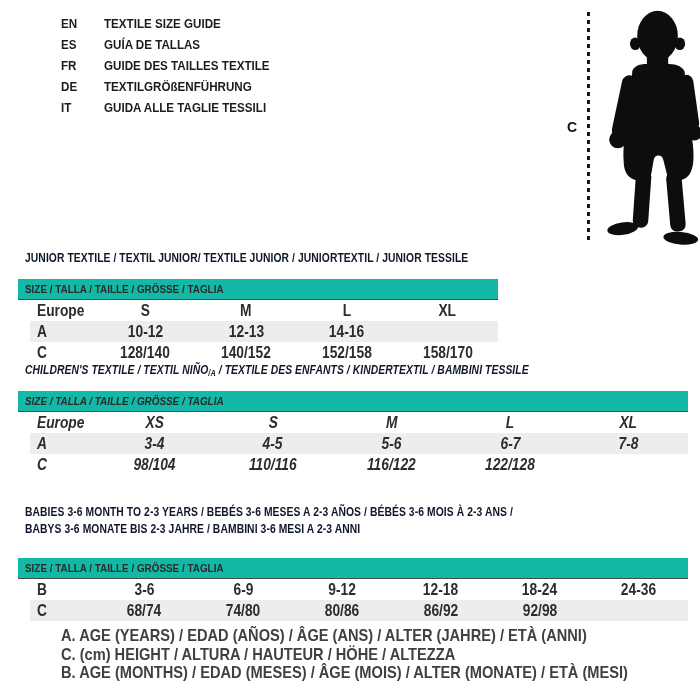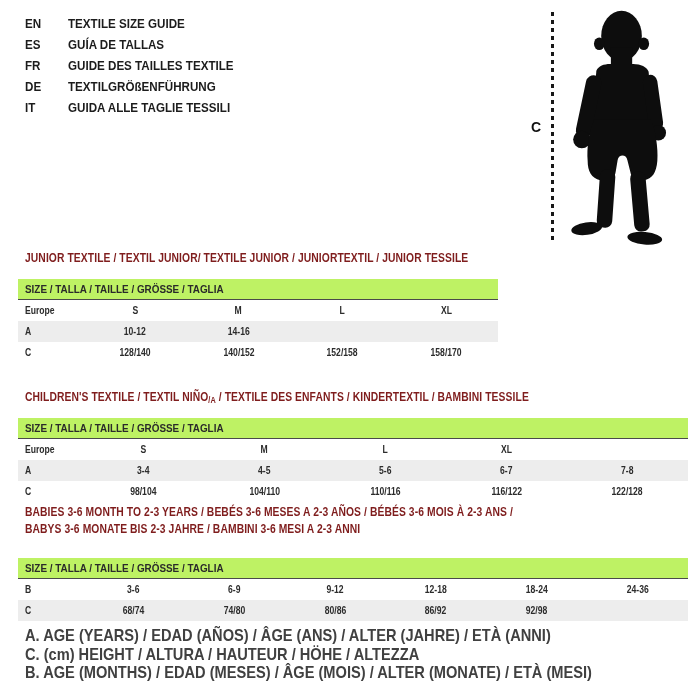--- a/index.html
+++ b/index.html
@@ -2,57 +2,57 @@
 <html><head>
 <meta charset="utf-8">
 <style>
   html,body { margin:0; padding:0; }
   body {
     width:700px; height:700px; position:relative; overflow:hidden;
     background:#ffffff; color:#222;
     font-family:"Liberation Sans", sans-serif;
     -webkit-font-smoothing:antialiased;
   }
-  .abs { position:absolute; }
+  .abs { position:absolute;margin-left:36px; }
   
   .cond  { display:inline-block; transform:scaleX(0.86); transform-origin:0 50%; white-space:nowrap; }
   .condc { display:inline-block; transform:scaleX(0.86); transform-origin:50% 50%; white-space:nowrap; }
 
   
   #langs { left:25px; top:13px; }
   .lang-row { display:flex; height:21px; align-items:center; font-weight:700; font-size:13.5px; color:#1c1c1c; }
   .lang-code { width:43px; flex:0 0 43px; }
 
   
   #measure-line {
     left:551px; top:12px; width:3px; height:231px;
     background:repeating-linear-gradient(to bottom, #171717 0px, #171717 4px, transparent 4px, transparent 8px);
   }
   #measure-label { left:531px; top:119px; font-weight:700; font-size:14px; color:#111; }
   #baby { left:559px; top:5px; }
 
   
   .section { position:absolute; left:18px; }
   #sec-junior   { top:250px; width:480px; }
-  #sec-children { top:389px; width:670px; }
+  #sec-children { top:362px; width:670px;font-style:italic; }
   #sec-babies   { top:504px; width:670px; }
-  .sec-title { font-weight:700; font-size:12px; line-height:16px; padding-left:7px; color:#7f1d1d; letter-spacing:0.1px; }
+  .sec-title { font-weight:700; font-size:12px; line-height:16px; padding-left:7px; color:#0f172a; letter-spacing:0.1px; }
   .sec-title.two-line { line-height:17px; }
   .sub { font-size:8.5px; vertical-align:-2px; }
 
   .size-table { margin-top:13px; }
   #sec-children .size-table { margin-top:10px; }
   #sec-babies  .size-table { margin-top:20px; }
 
   .thead {
-    background:#bef264; border-bottom:1px solid #4a4a4a;
+    background:#14b8a6; border-bottom:1px solid #4a4a4a;
     height:20px; line-height:20px; padding-left:7px;
     font-size:11.5px; font-weight:700; color:#2a2a2a;
   }
-  .trow { display:grid; height:21px; line-height:21px; font-size:10px; font-weight:700; color:#2c2c2c; }
+  .trow { display:grid; height:21px; line-height:21px; font-size:16px; font-weight:700; color:#2c2c2c;margin-left:12px; }
   .trow.alt { background:#ededed; }
   .cols4 { grid-template-columns:65px repeat(4,1fr); }
   .cols5 { grid-template-columns:65px repeat(5,1fr); }
   .cols6 { grid-template-columns:65px repeat(6,1fr); }
   .tlabel { padding-left:7px; text-align:left; }
   .tcell  { text-align:center; }
 
   
   #footnotes { left:25px; top:627px; }
   .fn { height:18.5px; line-height:18.5px; font-weight:700; font-size:17px; color:#404040; }
@@ -120,57 +120,58 @@
     <div class="trow cols4">
       <span class="tlabel"><span class="cond">Europe</span></span>
       <span class="tcell"><span class="condc">S</span></span>
       <span class="tcell"><span class="condc">M</span></span>
       <span class="tcell"><span class="condc">L</span></span>
       <span class="tcell"><span class="condc">XL</span></span>
     </div>
     <div class="trow cols4 alt">
       <span class="tlabel"><span class="cond">A</span></span>
       <span class="tcell"><span class="condc">10-12</span></span>
+      <span class="tcell"><span class="condc">12-13</span></span>
       <span class="tcell"><span class="condc">14-16</span></span>
     </div>
     <div class="trow cols4">
       <span class="tlabel"><span class="cond">C</span></span>
       <span class="tcell"><span class="condc">128/140</span></span>
       <span class="tcell"><span class="condc">140/152</span></span>
       <span class="tcell"><span class="condc">152/158</span></span>
       <span class="tcell"><span class="condc">158/170</span></span>
     </div>
   </div>
 </div>
 
 <div id="sec-children" class="section">
   <div class="sec-title">
     <span class="cond"><span>CHILDREN'S TEXTILE / TEXTIL NIÑO</span><span class="sub">/A</span><span> / TEXTILE DES ENFANTS / KINDERTEXTIL / BAMBINI TESSILE</span></span>
   </div>
   <div class="size-table">
     <div class="thead"><span class="cond">SIZE / TALLA / TAILLE / GRÖSSE / TAGLIA</span></div>
     <div class="trow cols5">
       <span class="tlabel"><span class="cond">Europe</span></span>
+      <span class="tcell"><span class="condc">XS</span></span>
       <span class="tcell"><span class="condc">S</span></span>
       <span class="tcell"><span class="condc">M</span></span>
       <span class="tcell"><span class="condc">L</span></span>
       <span class="tcell"><span class="condc">XL</span></span>
     </div>
     <div class="trow cols5 alt">
       <span class="tlabel"><span class="cond">A</span></span>
       <span class="tcell"><span class="condc">3-4</span></span>
       <span class="tcell"><span class="condc">4-5</span></span>
       <span class="tcell"><span class="condc">5-6</span></span>
       <span class="tcell"><span class="condc">6-7</span></span>
       <span class="tcell"><span class="condc">7-8</span></span>
     </div>
     <div class="trow cols5">
       <span class="tlabel"><span class="cond">C</span></span>
       <span class="tcell"><span class="condc">98/104</span></span>
-      <span class="tcell"><span class="condc">104/110</span></span>
       <span class="tcell"><span class="condc">110/116</span></span>
       <span class="tcell"><span class="condc">116/122</span></span>
       <span class="tcell"><span class="condc">122/128</span></span>
     </div>
   </div>
 </div>
 
 <div id="sec-babies" class="section">
   <div class="sec-title two-line">
     <span class="cond">BABIES 3-6 MONTH TO 2-3 YEARS / BEBÉS 3-6 MESES A 2-3 AÑOS / BÉBÉS 3-6 MOIS À 2-3 ANS /</span><br>

